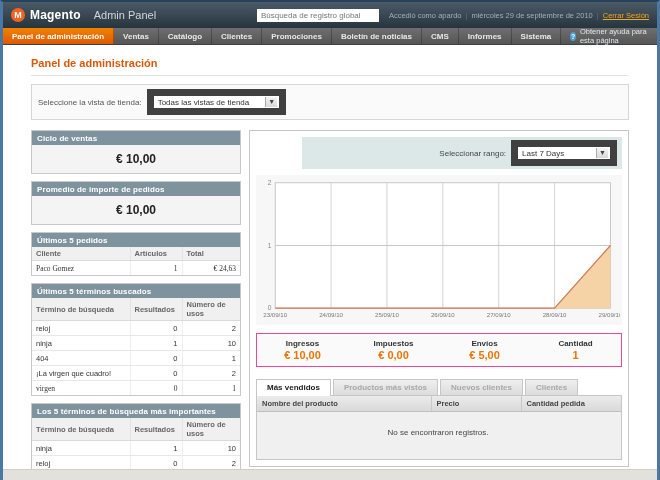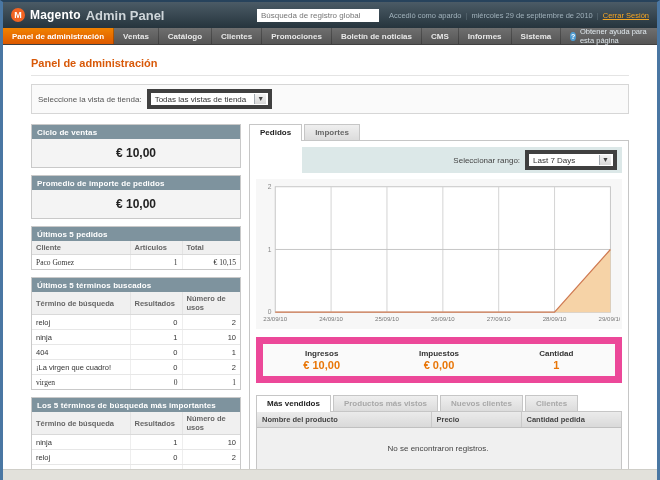--- a/index.html
+++ b/index.html
@@ -14,21 +14,21 @@
   .hdr {
     height:26px; display:flex; align-items:center; padding:0 8px;
     background:linear-gradient(#4b5b66,#26343d); color:#fff;
   }
   .logo { display:flex; align-items:center; gap:5px; }
   .logo-ic {
     width:14px; height:14px; border-radius:50%; background:#f26322;
     color:#fff; font-size:9px; font-weight:bold; text-align:center; line-height:14px;
   }
   .logo-name { font-size:12px; font-weight:bold; letter-spacing:.2px; }
-  .logo-sub { font-size:13px; font-weight:bold; color:#cfd6da; margin-left:0; }
+  .logo-sub { font-size:11px; font-weight:normal; color:#cfd6da; margin-left:8px; }
   .hdr-spacer { flex:1; }
   .search-inp {
     width:122px; height:13px; font-size:8px; color:#555; border:1px solid #fff;
     background:#fff; padding:0 3px; font-family:"Liberation Sans",sans-serif;
   }
   .hdr-right { display:flex; align-items:center; gap:4px; margin-left:10px; font-size:7.5px; color:#9fb0ba; white-space:nowrap; }
   .hdr-right .sep { color:#5d6d77; }
   .logout { color:#f6a623; text-decoration:underline; cursor:pointer; }
   
   .nav {
@@ -47,21 +47,21 @@
     font-size:7px; font-weight:bold; text-align:center; line-height:9px;
   }
   
   .content { padding:8px 28px 0 28px; }
   .page-title { font-size:11px; font-weight:bold; color:#d85909; padding:4px 0 6px 0; border-bottom:1px solid #e4e4e4; }
   .switcher {
     margin-top:8px; border:1px solid #d6d6d6; background:#fafafa;
     padding:4px 6px; display:flex; align-items:center; gap:5px; font-size:8px; color:#555;
   }
   .select {
-    display:inline-flex; align-items:center; gap:8px; border:4px solid #404040; background:#fff;
+    display:inline-flex; align-items:center; gap:16px; border:7px solid #404040; background:#fff;
     font-size:8px; color:#333; padding:1px 2px 1px 4px; cursor:pointer; min-height:12px;
   }
   .sel-arrow {
     font-size:7px; color:#444; background:linear-gradient(#f4f4f4,#d8d8d8);
     border-left:1px solid #a5acb2; padding:0 2px; line-height:10px;
   }
   .columns { display:flex; gap:8px; margin-top:10px; }
   .col-left { width:210px; flex:none; }
   .col-right { flex:1; min-width:0; }
   
@@ -93,21 +93,21 @@
   .tab.active { background:#fff; color:#222; margin-bottom:-1px; padding-bottom:4px; }
   .tab.dim { color:#a8a8a8; }
   .panel { border:1px solid #c6c6c6; background:#fff; padding:6px; }
   .range-bar {
     background:#dce8e8; padding:3px 5px; display:flex; justify-content:flex-end;
     align-items:center; gap:5px; font-size:8px; color:#444; margin-bottom:6px;margin-left:46px;
   }
   .chart-wrap { background:#f7f7f7; padding:2px; }
   .chart-wrap svg { display:block; width:100%; height:auto; }
   .stats {
-    border:7px solid #ec4899; background:#fafafa; display:flex; margin-top:8px; padding:5px 0;
+    border:1px solid #ec4899; background:#fafafa; display:flex; margin-top:8px; padding:5px 0;
   }
   .stat { flex:1; text-align:center; }
   .stat-label { font-size:8px; font-weight:bold; color:#333; }
   .stat-value { font-size:11px; font-weight:bold; color:#e87608; margin-top:1px; }
   .bottom-tabs { margin-top:12px; }
   .ptable-wrap { border:1px solid #c6c6c6; }
   table.ptable { width:100%; border-collapse:collapse; }
   table.ptable th {
     background:linear-gradient(#ebebeb,#d9d9d9); font-size:7.5px; font-weight:bold; color:#444;
     text-align:left; padding:3px 5px; border-right:1px solid #c9c9c9; border-bottom:1px solid #c0c0c0;
@@ -186,21 +186,21 @@
                 <tr data-interactable="false">
                   <th data-interactable="false">Cliente</th>
                   <th data-interactable="false" style="width: 52px;">Artículos</th>
                   <th data-interactable="false" style="width: 58px;">Total</th>
                 </tr>
               </thead>
               <tbody>
                 <tr data-interactable="true">
                   <td data-interactable="false">Paco Gomez</td>
                   <td data-interactable="false" class="num">1</td>
-                  <td data-interactable="false" class="num">€ 10,15</td>
+                  <td data-interactable="false" class="num">€ 24,63</td>
                 </tr>
               </tbody>
             </table>
         </div>
         <div class="box" data-interactable="false">
           <div class="box-head" data-interactable="false">Últimos 5 términos buscados</div>
           <table class="grid" data-interactable="false">
               <thead>
                 <tr data-interactable="false">
                   <th data-interactable="false">Término de búsqueda</th>
@@ -267,24 +267,20 @@
                   <td data-interactable="false">404</td>
                   <td data-interactable="false" class="num">0</td>
                   <td data-interactable="false" class="num">1</td>
                 </tr>
               </tbody>
             </table>
         </div>
       </div>
 
       <div class="col-right" data-interactable="false">
-        <div class="tabs" data-interactable="false">
-            <div class="tab active" data-interactable="true">Pedidos</div>
-            <div class="tab" data-interactable="true">Importes</div>
-          </div>
         <div class="panel" data-interactable="false">
           <div class="range-bar" data-interactable="false">
             <span data-interactable="false">Seleccionar rango:</span>
             <span class="select" data-interactable="true">
               <span style="min-width:58px" data-interactable="false">Last 7 Days</span>
               <span class="sel-arrow" data-interactable="false">▼</span>
             </span>
           </div>
 
           <div class="chart-wrap" data-interactable="false">
@@ -314,20 +310,24 @@
           <div class="stats" data-interactable="false">
               <div class="stat" data-interactable="false">
                 <div class="stat-label" data-interactable="false">Ingresos</div>
                 <div class="stat-value" data-interactable="false">€ 10,00</div>
               </div>
               <div class="stat" data-interactable="false">
                 <div class="stat-label" data-interactable="false">Impuestos</div>
                 <div class="stat-value" data-interactable="false">€ 0,00</div>
               </div>
               <div class="stat" data-interactable="false">
+                <div class="stat-label" data-interactable="false">Envíos</div>
+                <div class="stat-value" data-interactable="false">€ 5,00</div>
+              </div>
+              <div class="stat" data-interactable="false">
                 <div class="stat-label" data-interactable="false">Cantidad</div>
                 <div class="stat-value" data-interactable="false">1</div>
               </div>
             </div>
 
           <div class="tabs bottom-tabs" data-interactable="false">
               <div class="tab active" data-interactable="true">Más vendidos</div>
               <div class="tab dim" data-interactable="true">Productos más vistos</div>
               <div class="tab dim" data-interactable="true">Nuevos clientes</div>
               <div class="tab dim" data-interactable="true">Clientes</div>

